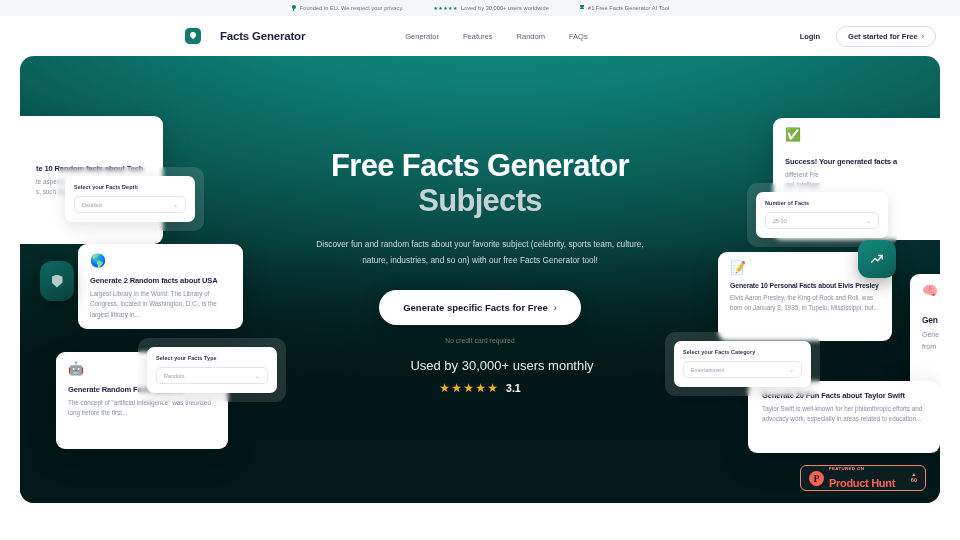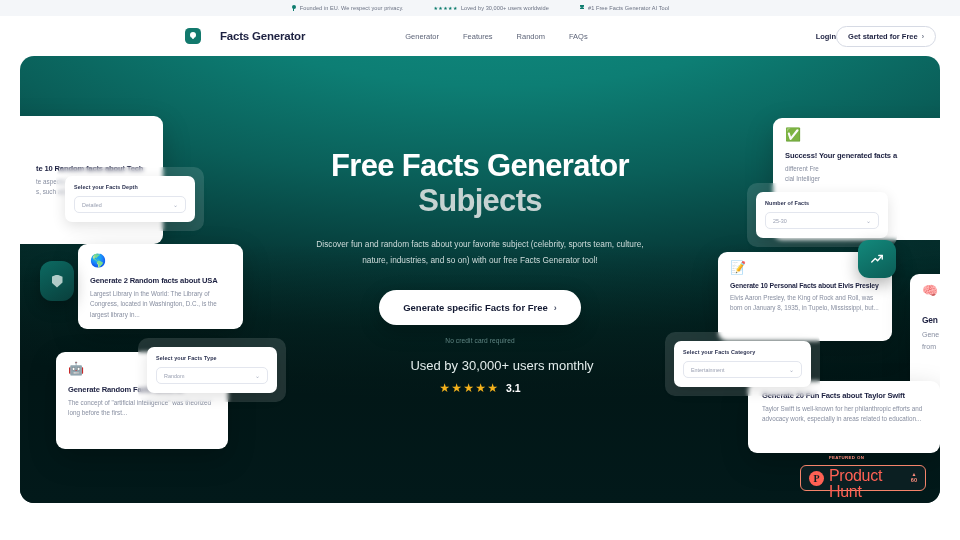--- a/index.html
+++ b/index.html
@@ -82,21 +82,21 @@
     font-size: 11.5px; font-weight: bold; color: #1d2141;
     letter-spacing: -.2px; white-space: nowrap; padding-left: 12px;
   }
   .nav-links {
     display: flex; align-items: center; gap: 24px;
     margin-left: 100px;
     font-size: 7.5px; color: #5d6478;
   }
   .nav-link { white-space: nowrap; cursor: pointer; }
   .nav-right {
-    margin-left: auto; display: flex; align-items: center; 
+    margin-left: auto; display: flex; align-items: center; gap: 16px;
   }
   .login-link {
     font-size: 7.5px; font-weight: bold; color: #1d2141; white-space: nowrap; cursor: pointer;
   }
   .cta-pill {
     border: 1px solid #d6dae4; border-radius: 999px;
     padding: 5px 11px; font-size: 7.5px; font-weight: bold;
     color: #1d2141; white-space: nowrap; cursor: pointer;
     background: #fff;
     display: flex; align-items: center; gap: 4px;
@@ -241,21 +241,21 @@
   }
   .ph-circle {
     width: 15px; height: 15px; border-radius: 50%;
     background: #ff6154; color: #0b1f22;
     font-size: 10px; font-weight: bold;
     display: flex; align-items: center; justify-content: center;
     flex: none; font-family: "Liberation Serif", serif;
   }
   .ph-text { line-height: 1; }
   .ph-sub { font-size: 4.4px; font-weight: bold; color: #ff8d7e; letter-spacing: .35px; }
-  .ph-main { font-size: 16px; font-weight: normal; color: #ff6154; letter-spacing: -.3px; margin-top: 7px; }
+  .ph-main { font-size: 11px; font-weight: bold; color: #ff6154; letter-spacing: -.3px; margin-top: 7px; }
   .ph-count { margin-left: auto; text-align: center; color: #ff8d7e; line-height: 1; }
   .ph-arrow { font-size: 5px; }
   .ph-num { font-size: 5.6px; font-weight: bold; margin-top: 1px; }
 </style>
 </head>
 <body>
 
 <div class="topbar">
   <div class="topbar-item">
     <span class="tb-icon eu"></span>
@@ -343,21 +343,21 @@
   <div class="card" style="left:36px; top:296px; width:172px; height:97px; padding:10px 12px;">
     <span class="emoji">🤖</span>
     <div style="margin-top:10px;">
       <div class="c-title">Generate Random Facts about AI</div>
       <div class="c-body">The concept of "artificial intelligence" was theorized long before the first...</div>
     </div>
   </div>
 
   <div class="card" style="left:753px; top:62px; width:185px; height:122px; padding:10px 12px;">
     <span class="emoji">✅</span>
-    <div style="margin-top:10px;">
+    <div style="margin-top:16px;">
       <div class="c-title">Success! Your generated facts a</div>
       <div class="c-body">
         <div>different Fre</div>
         <div>cial Intelliger</div>
       </div>
     </div>
   </div>
 
   <div class="panel" style="left:727px; top:127px; width:150px;">
     <div class="panel-inner">

